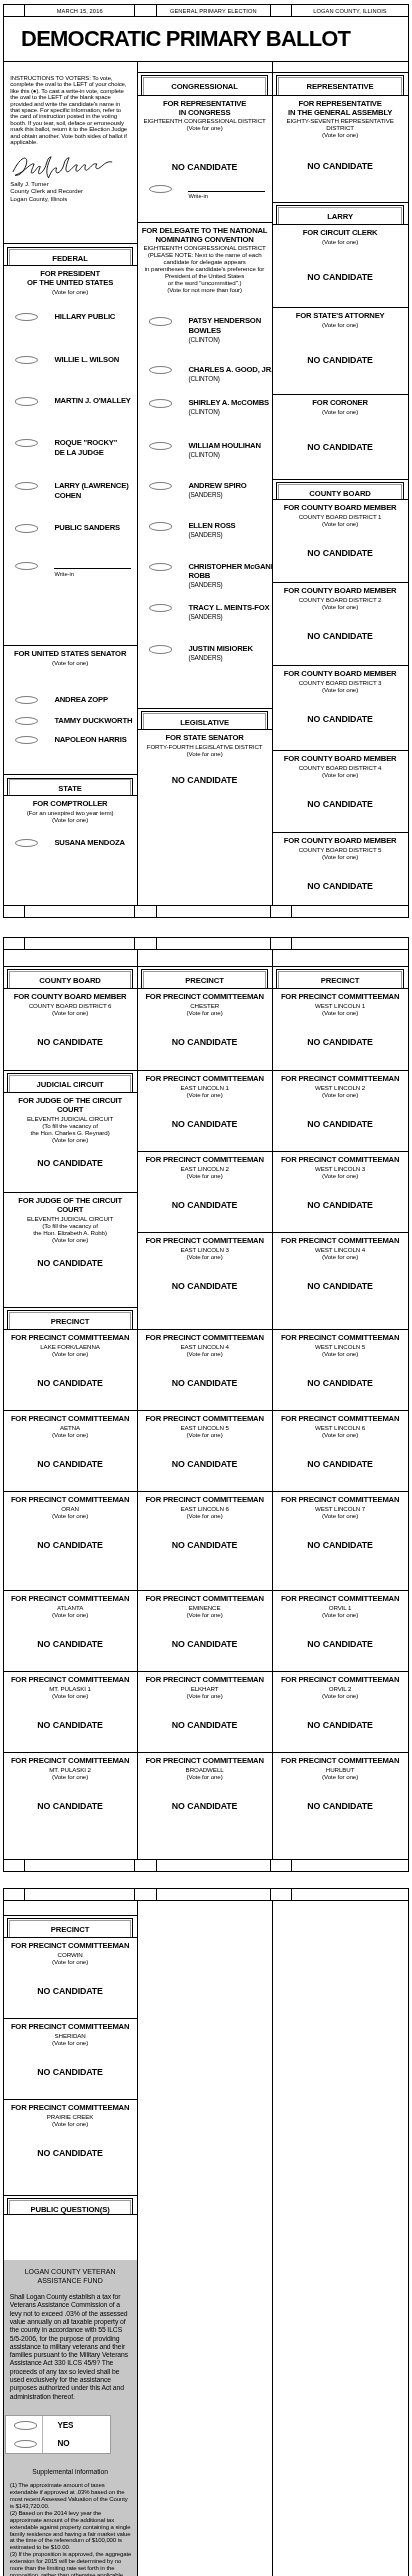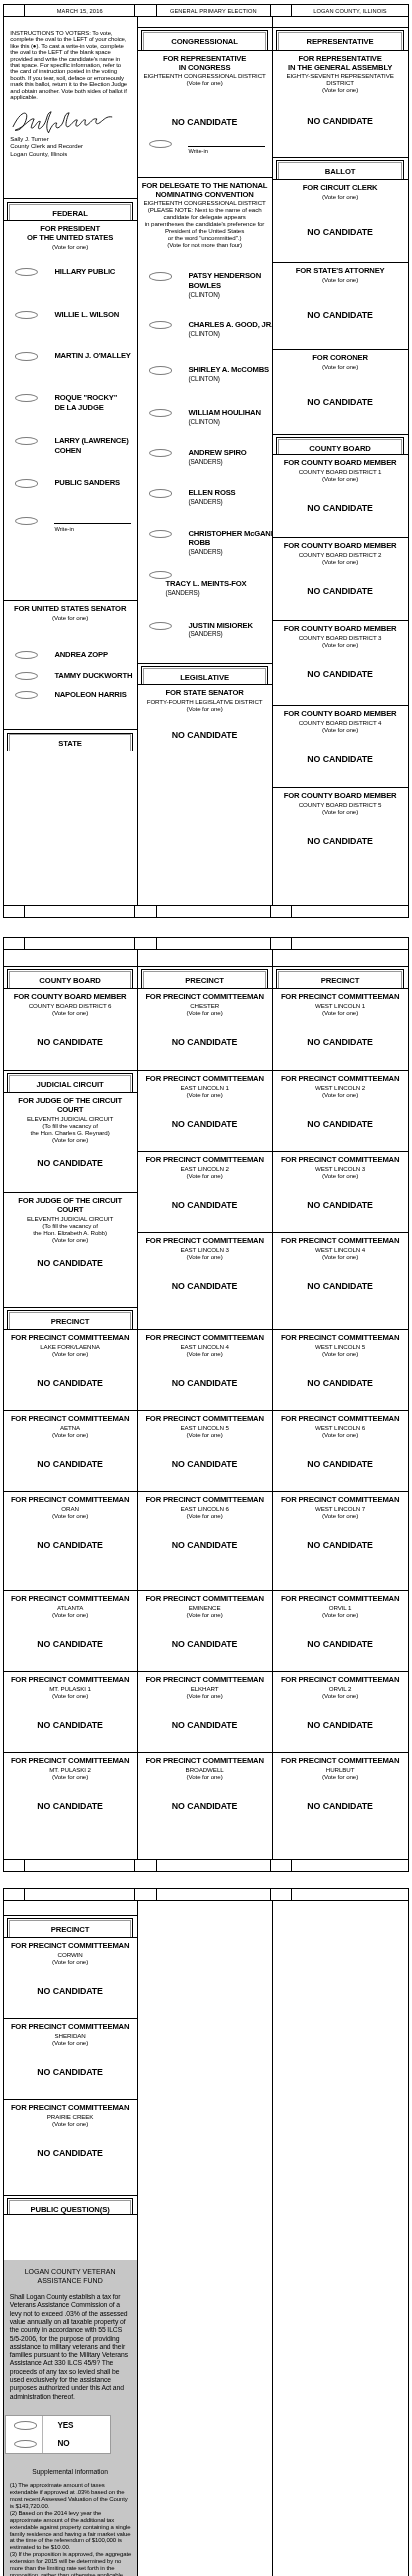--- a/index.html
+++ b/index.html
@@ -61,20 +61,23 @@
 <div id="ballot">
     <div class="page" style="top: 4.1px; height: 914px;">
       <div class="strip">
         <div class="cell" style="flex: 0 0 21.6px;"></div>
         <div class="cell" style="flex: 0 0 110px;">MARCH 15, 2016</div>
         <div class="cell" style="flex: 0 0 21.6px;"></div>
         <div class="cell" style="flex: 0 0 114px;">GENERAL PRIMARY ELECTION</div>
         <div class="cell" style="flex: 0 0 21.6px;"></div>
         <div class="cell" style="flex: 1 1 auto;">LOGAN COUNTY, ILLINOIS</div>
       </div>
+      <div class="titleband">
+        <span>DEMOCRATIC PRIMARY BALLOT</span>
+      </div>
       <div class="cols">
         <div class="col" style="flex: 0 0 134px;">
           <div class="sec instr" style="height: 182px;">
             <div class="instr-text">INSTRUCTIONS TO VOTERS: To vote, complete the oval to the LEFT of your choice, like this (●). To cast a write-in vote, complete the oval to the LEFT of the blank space provided and write the candidate's name in that space. For specific information, refer to the card of instruction posted in the voting booth. If you tear, soil, deface or erroneously mark this ballot, return it to the Election Judge and obtain another. Vote both sides of ballot if applicable.</div>
             <div class="sig-wrap"><svg width="108" height="27" viewBox="0 0 210 52">
                 <path d="M4,38 C20,4 36,6 29,26 C25,38 17,46 8,45 C28,38 38,20 45,23 C41,33 36,44 43,40 C49,36 51,26 57,28 C53,38 51,46 59,40 C72,28 67,12 78,9 C71,24 66,40 73,50 C77,40 83,29 89,31 C85,39 89,44 96,37 C106,27 101,13 113,11 C107,25 104,40 111,38 C119,34 123,23 129,25 C125,33 125,40 131,36 C137,32 139,23 145,25 C143,31 143,38 149,34 C157,28 159,21 167,23 C163,29 165,36 173,30 C181,24 186,17 196,19" stroke="#000" stroke-width="1.7" fill="none" stroke-linecap="round"></path>
               </svg></div>
             <div class="sig-name">Sally J. Turner</div>
             <div class="sig-name">County Clerk and Recorder</div>
             <div class="sig-name">Logan County, Illinois</div>
@@ -158,20 +161,33 @@
               <div class="nm">
                 <div class="ln">NAPOLEON HARRIS</div>
               </div>
             </div>
           </div>
           <div class="sec" style="height: 20.6px;">
             <div class="banner-box">
               <div class="banner-inner">STATE</div>
             </div>
           </div>
+          <div class="sec office" style="height: 154px;">
+            <div class="title">
+              <div class="tl-b">FOR COMPTROLLER</div>
+              <div class="tl-n">(For an unexpired two year term)</div>
+              <div class="tl-n">(Vote for one)</div>
+            </div>
+            <div class="cand" style="margin-top: 15.5px;">
+              <div class="oval"></div>
+              <div class="nm">
+                <div class="ln">SUSANA MENDOZA</div>
+              </div>
+            </div>
+          </div>
         </div>
         <div class="col" style="flex: 0 0 135px;">
           <div class="sec" style="height: 10.3px;"></div>
           <div class="sec" style="height: 23px;">
             <div class="banner-box">
               <div class="banner-inner">CONGRESSIONAL</div>
             </div>
           </div>
           <div class="sec office" style="height: 127px;">
             <div class="title">
@@ -209,21 +225,21 @@
                 <div class="sub">(CLINTON)</div>
               </div>
             </div>
             <div class="cand" style="margin-top: 21.6px;">
               <div class="oval"></div>
               <div class="nm">
                 <div class="ln">CHARLES A. GOOD, JR.</div>
                 <div class="sub">(CLINTON)</div>
               </div>
             </div>
-            <div class="cand" style="margin-top: 28px;">
+            <div class="cand" style="margin-top: 16px;">
               <div class="oval"></div>
               <div class="nm">
                 <div class="ln">SHIRLEY A. McCOMBS</div>
                 <div class="sub">(CLINTON)</div>
               </div>
             </div>
             <div class="cand" style="margin-top: 25px;">
               <div class="oval"></div>
               <div class="nm">
                 <div class="ln">WILLIAM HOULIHAN</div>
@@ -245,21 +261,21 @@
               </div>
             </div>
             <div class="cand" style="margin-top: 23px;">
               <div class="oval"></div>
               <div class="nm">
                 <div class="ln">CHRISTOPHER McGANN</div>
                 <div class="ln">ROBB</div>
                 <div class="sub">(SANDERS)</div>
               </div>
             </div>
-            <div class="cand" style="margin-top: 14.4px; flex-direction: column;">
+            <div class="cand" style="margin-top: 14.4px;">
               <div class="oval"></div>
               <div class="nm">
                 <div class="ln">TRACY L. MEINTS-FOX</div>
                 <div class="sub">(SANDERS)</div>
               </div>
             </div>
             <div class="cand" style="margin-top: 24px;">
               <div class="oval"></div>
               <div class="nm">
                 <div class="ln">JUSTIN MISIOREK</div>
@@ -293,21 +309,21 @@
               <div class="tl-b">FOR REPRESENTATIVE</div>
               <div class="tl-b">IN THE GENERAL ASSEMBLY</div>
               <div class="tl-n">EIGHTY-SEVENTH REPRESENTATIVE</div>
               <div class="tl-n">DISTRICT</div>
               <div class="tl-n">(Vote for one)</div>
             </div>
             <div class="nc" style="margin-top: 23px;">NO CANDIDATE</div>
           </div>
           <div class="sec" style="height: 22px;">
             <div class="banner-box">
-              <div class="banner-inner">BALLOT</div>
+              <div class="banner-inner">LARRY</div>
             </div>
           </div>
           <div class="sec office" style="height: 83px;">
             <div class="title">
               <div class="tl-b">FOR CIRCUIT CLERK</div>
               <div class="tl-n">(Vote for one)</div>
             </div>
             <div class="nc" style="margin-top: 27px;">NO CANDIDATE</div>
           </div>
           <div class="sec office" style="height: 87px;">

